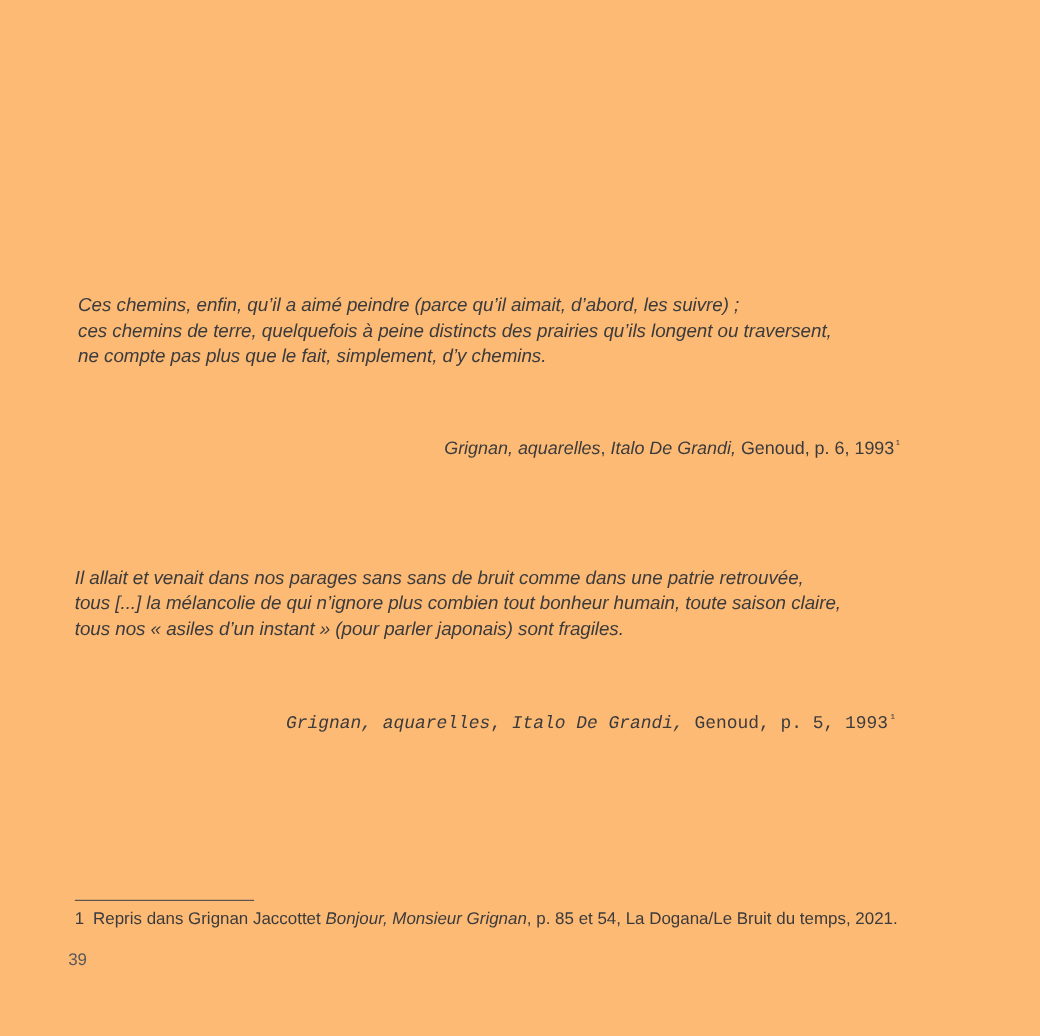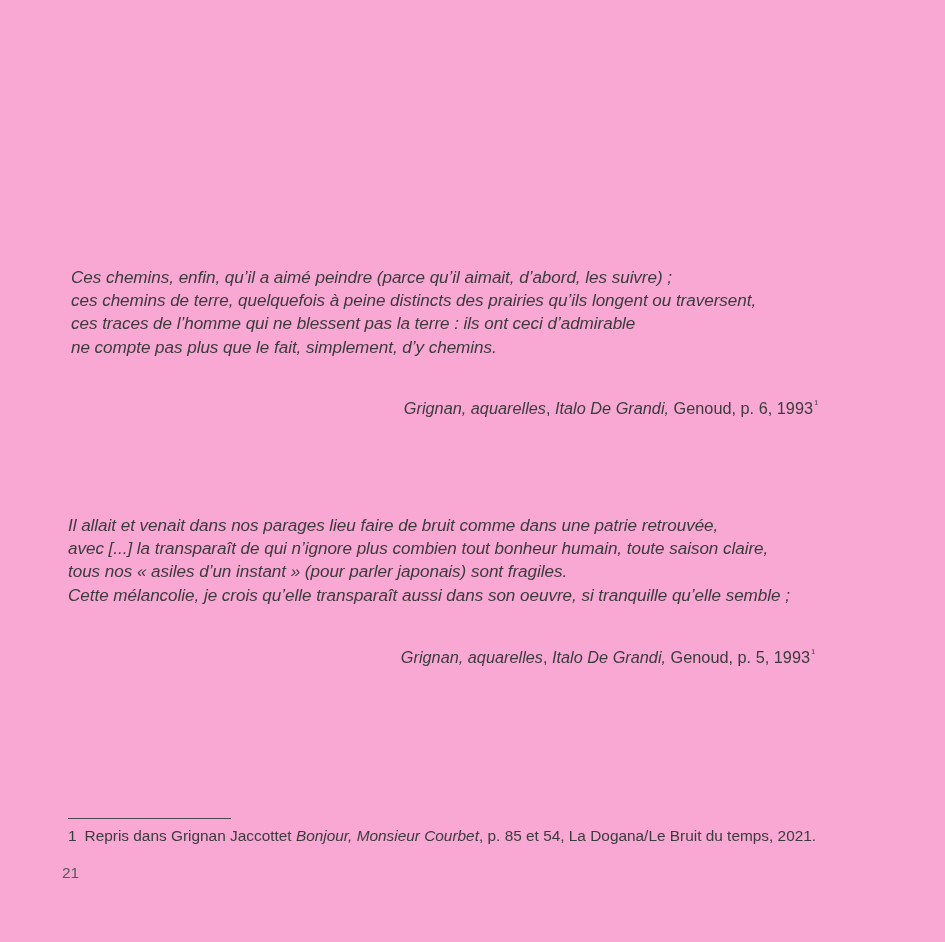--- a/index.html
+++ b/index.html
@@ -13,21 +13,21 @@
     position: relative;
     overflow: hidden;
     font-family: "Liberation Sans", sans-serif;
     color: #3b3b3d;
     -webkit-font-smoothing: antialiased;
   }
 
   .page {
     position: absolute;
     inset: 0;
-    background: #f9a8d4;
+    background: #fdba74;
   }
 
   
   .quote-block {
     position: absolute;
     font-style: italic;
     font-size: 17.1px;
     line-height: 23.2px;
     letter-spacing: -0.05px;
     color: #3b3b3d;
@@ -57,20 +57,21 @@
     text-align: center;
     margin-left: 48px;
   }
   #attribution-1 {
     right: 127px;
     top: 398px;
   }
   #attribution-2 {
     right: 130px;
     top: 647px;
+    font-family: Liberation Mono, monospace;
   }
   .attribution .it {
     font-style: italic;
   }
   .attribution .ro {
     font-style: normal;
   }
   .attribution .sup {
     font-size: 10.5px;
     vertical-align: super;
@@ -120,40 +121,38 @@
   }
 </style>
 </head>
 <body>
 
 <div class="page">
 
   <div class="quote-block" id="quote-1">
     <span class="quote-line">Ces chemins, enfin, qu’il a aimé peindre (parce qu’il aimait, d’abord, les suivre)&nbsp;;</span>
     <span class="quote-line">ces chemins de terre, quelquefois à peine distincts des prairies qu’ils longent ou traversent,</span>
-    <span class="quote-line">ces traces de l’homme qui ne blessent pas la terre&nbsp;: ils ont ceci d’admirable</span>
     <span class="quote-line">ne compte pas plus que le fait, simplement, d’y chemins.</span>
   </div>
 
   <div class="attribution" id="attribution-1">
     <span class="it">Grignan, aquarelles</span><span class="ro">, </span><span class="it">Italo De Grandi,</span><span class="ro"> </span><span class="ro">Genoud, p. 6, 1993</span><span class="sup">¹</span>
   </div>
 
   <div class="quote-block" id="quote-2">
-    <span class="quote-line">Il allait et venait dans nos parages lieu faire de bruit comme dans une patrie retrouvée,</span>
-    <span class="quote-line">avec [...] la transparaît de qui n’ignore plus combien tout bonheur humain, toute saison claire,</span>
+    <span class="quote-line">Il allait et venait dans nos parages sans sans de bruit comme dans une patrie retrouvée,</span>
+    <span class="quote-line">tous [...] la mélancolie de qui n’ignore plus combien tout bonheur humain, toute saison claire,</span>
     <span class="quote-line">tous nos «&nbsp;asiles d’un instant&nbsp;» (pour parler japonais) sont fragiles.</span>
-    <span class="quote-line">Cette mélancolie, je crois qu’elle transparaît aussi dans son oeuvre, si tranquille qu’elle semble&nbsp;;</span>
   </div>
 
   <div class="attribution" id="attribution-2">
     <span class="it">Grignan, aquarelles</span><span class="ro">, </span><span class="it">Italo De Grandi,</span><span class="ro"> </span><span class="ro">Genoud, p. 5, 1993</span><span class="sup">¹</span>
   </div>
 
   <div id="footnote-rule"></div>
 
   <div id="footnote">
-    <span class="fn-num">1</span><span class="fn-gap"></span><span>Repris dans Grignan Jaccottet </span><span class="it">Bonjour, Monsieur Courbet</span><span>, p. 85 et 54, La Dogana/Le Bruit du temps, 2021.</span>
+    <span class="fn-num">1</span><span class="fn-gap"></span><span>Repris dans Grignan Jaccottet </span><span class="it">Bonjour, Monsieur Grignan</span><span>, p. 85 et 54, La Dogana/Le Bruit du temps, 2021.</span>
   </div>
 
-  <div id="page-number">21</div>
+  <div id="page-number">39</div>
 
 </div>
 
 </body></html>

